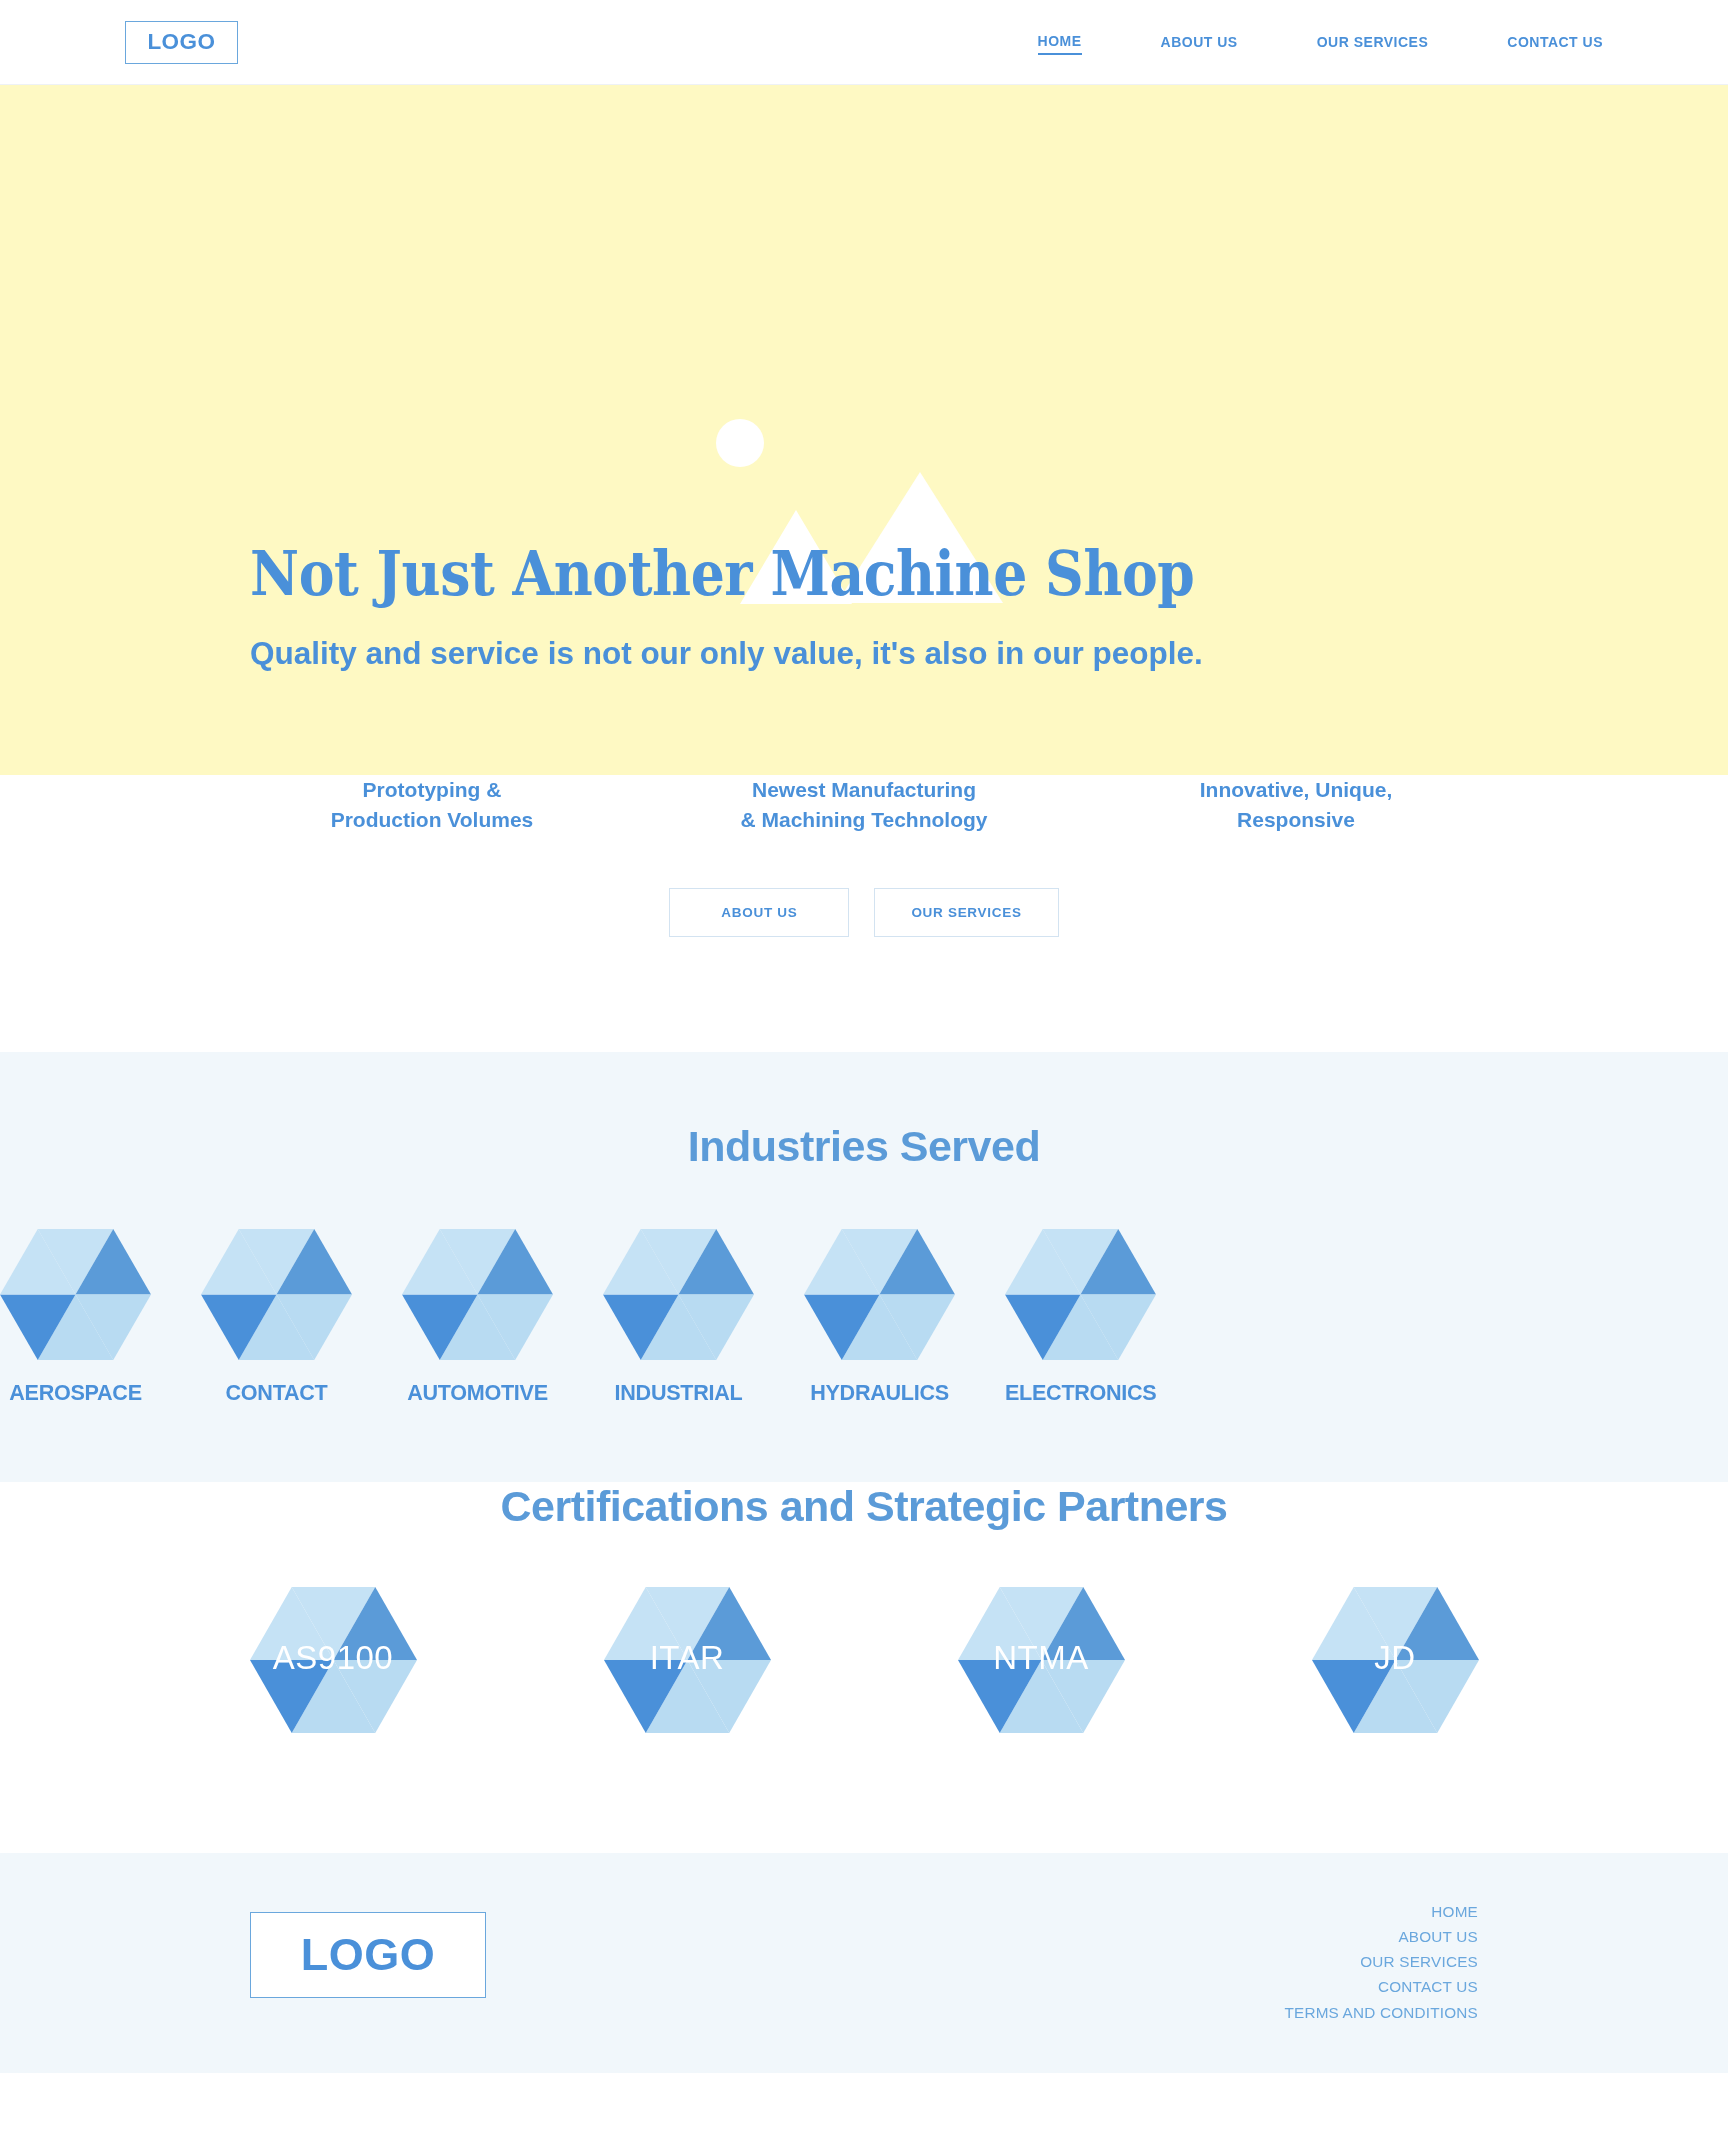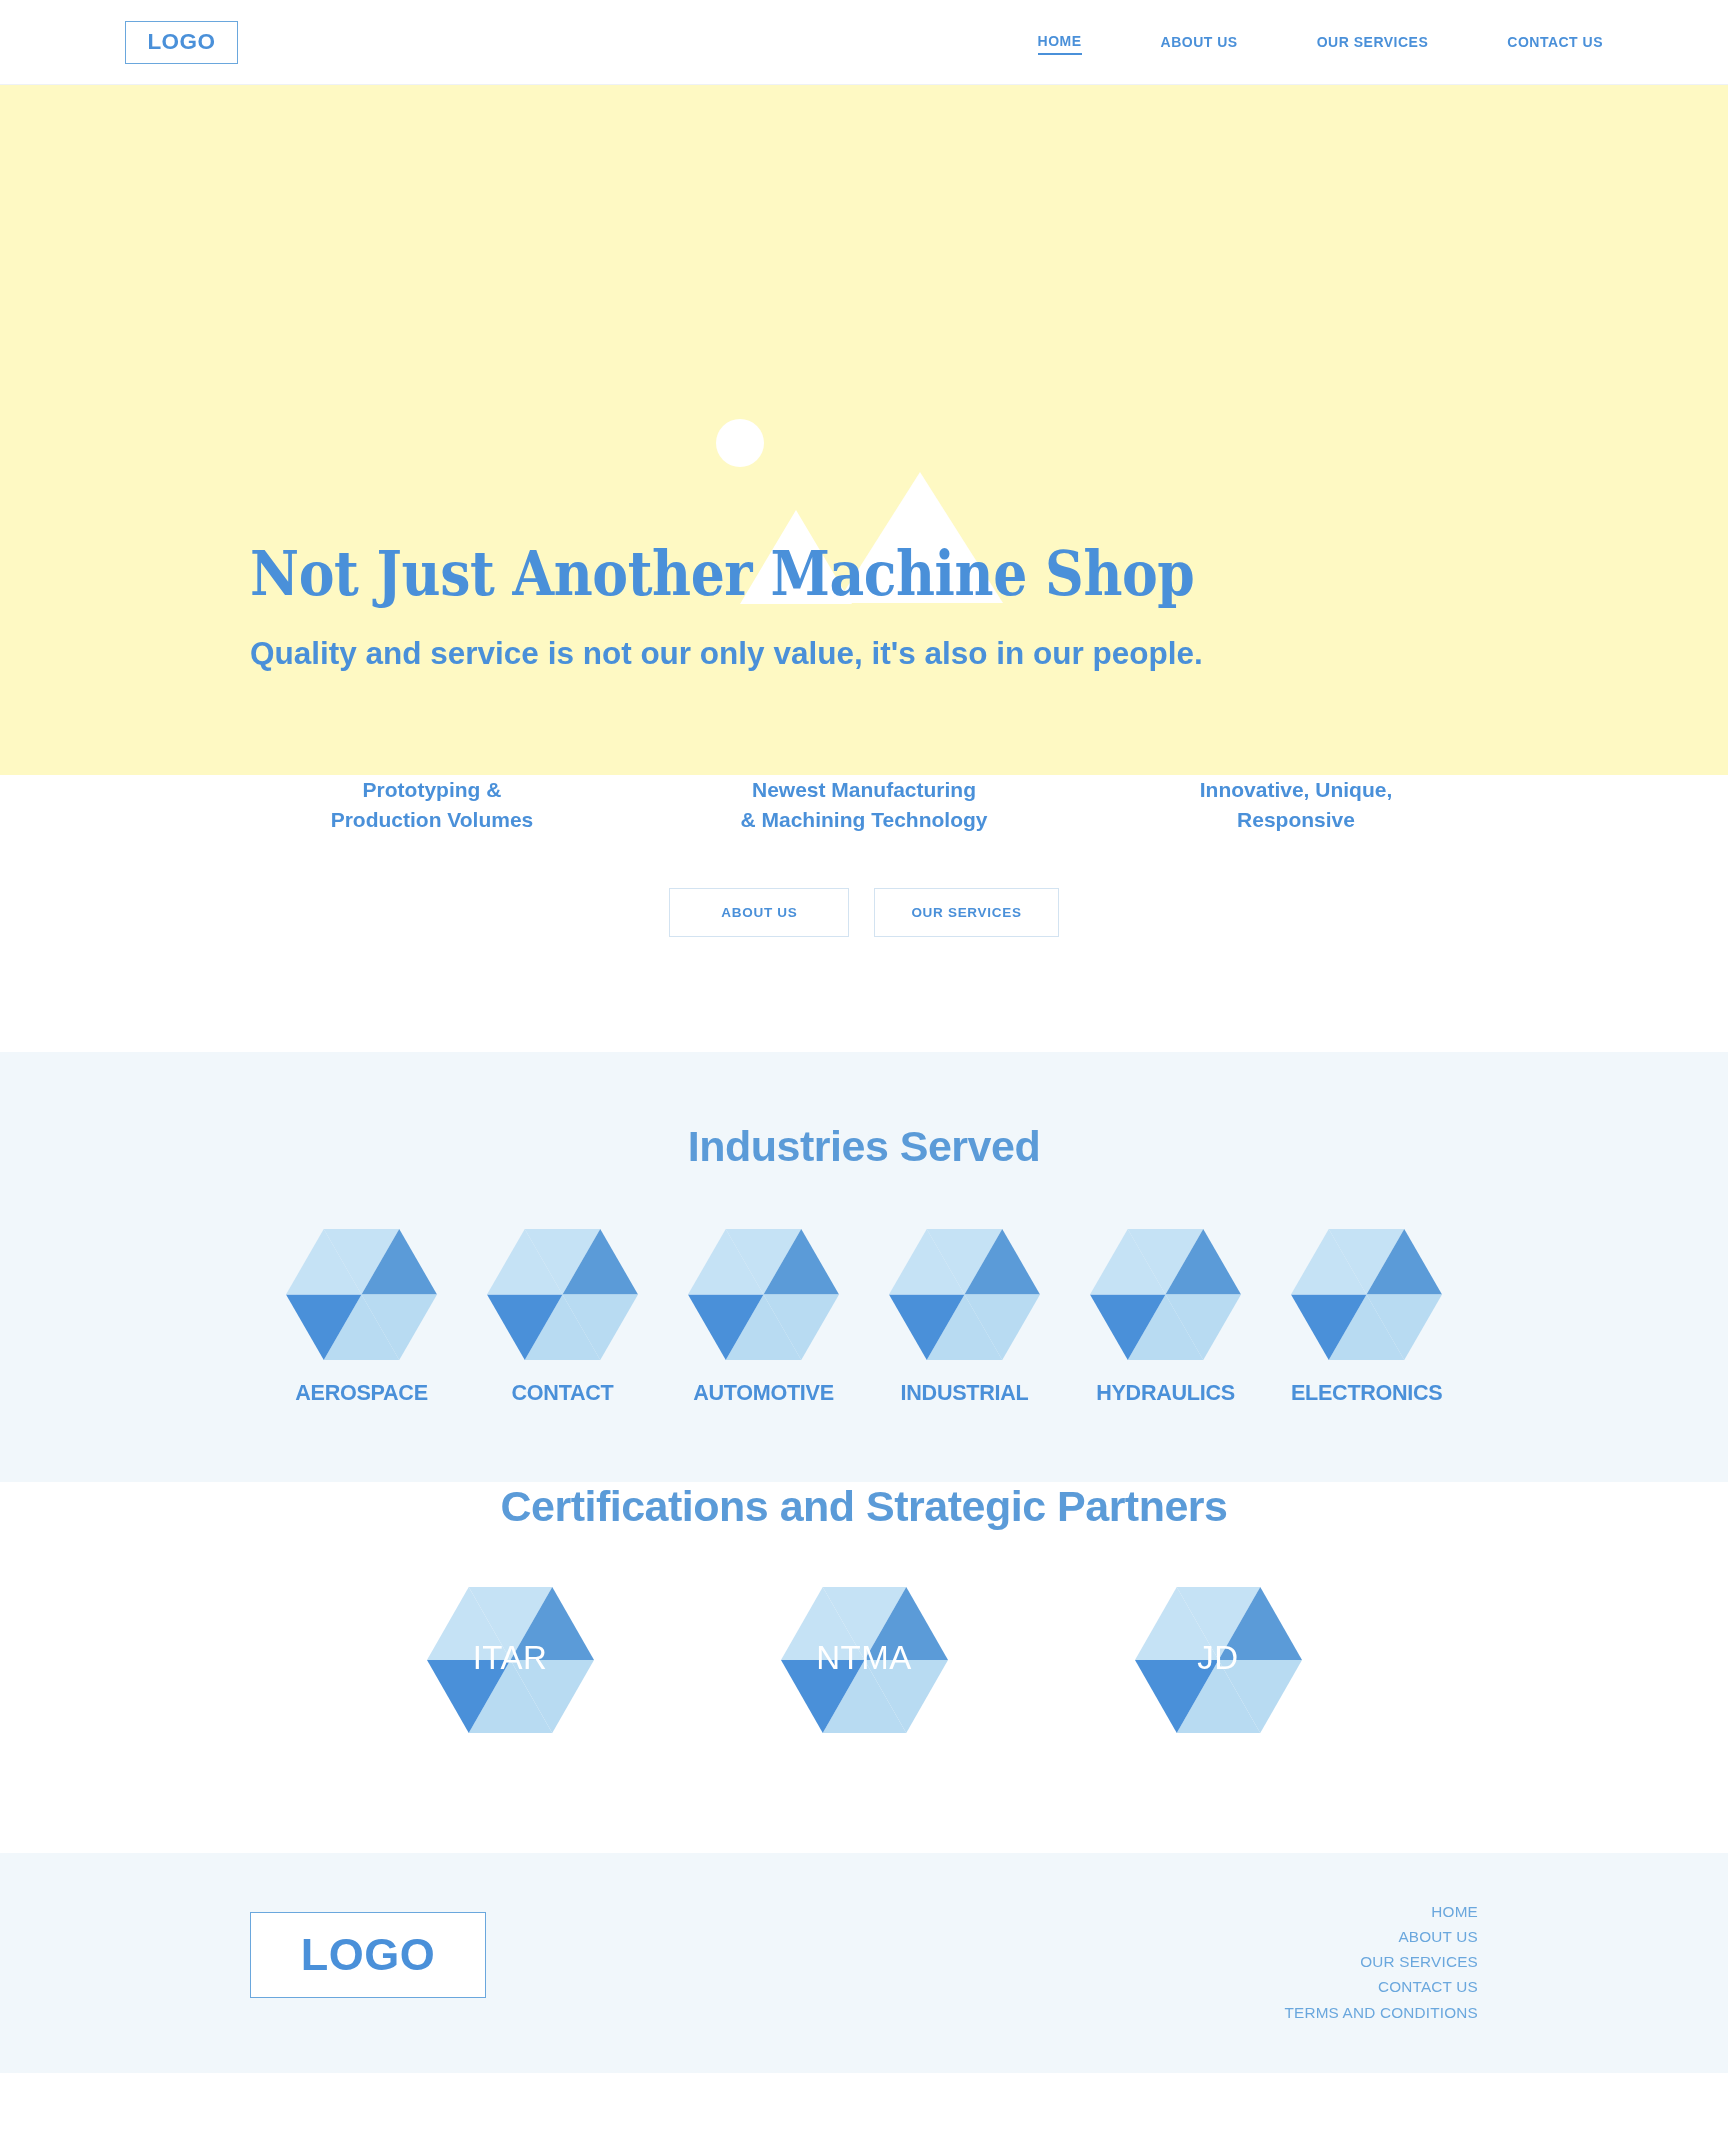--- a/index.html
+++ b/index.html
@@ -164,21 +164,20 @@
   
   .industries {
     background: #f1f7fb;
     padding-top: 70px;
     padding-bottom: 76px;
     margin-top: 29px;
   }
   .hex-row {
     margin-top: 58px;
     display: flex;
-    justify-content: center;
     align-items: flex-start;
     gap: 50px;
   }
   .hex-item { width: 151px; text-align: center; }
   .hex-label {
     margin-top: 20px;
     color: #4a90d9;
     font-size: 21.6px;
     font-weight: bold;
     letter-spacing: -0.3px;
@@ -388,20 +387,33 @@
           </svg>
         </div>
         <div class="hex-label">ELECTRONICS</div>
       </div>
     </div>
 </section>
 
 <section class="certs">
   <h2 class="section-title">Certifications and Strategic Partners</h2>
   <div class="cert-row" id="cert-row">
+      <div class="cert-item">
+        <div class="hex">
+          <svg viewBox="0 0 100 86.6" preserveAspectRatio="none">
+            <polygon points="50,43.3 25,0 75,0" fill="#c5e2f5"></polygon>
+            <polygon points="50,43.3 75,0 100,43.3" fill="#5b9bd8"></polygon>
+            <polygon points="50,43.3 100,43.3 75,86.6" fill="#b8dbf2"></polygon>
+            <polygon points="50,43.3 75,86.6 25,86.6" fill="#b8dbf2"></polygon>
+            <polygon points="50,43.3 25,86.6 0,43.3" fill="#4a90d9"></polygon>
+            <polygon points="50,43.3 0,43.3 25,0" fill="#c5e2f5"></polygon>
+          </svg>
+        </div>
+        <div class="cert-text">AS9100</div>
+      </div>
       <div class="cert-item">
         <div class="hex">
           <svg viewBox="0 0 100 86.6" preserveAspectRatio="none">
             <polygon points="50,43.3 25,0 75,0" fill="#c5e2f5"></polygon>
             <polygon points="50,43.3 75,0 100,43.3" fill="#5b9bd8"></polygon>
             <polygon points="50,43.3 100,43.3 75,86.6" fill="#b8dbf2"></polygon>
             <polygon points="50,43.3 75,86.6 25,86.6" fill="#b8dbf2"></polygon>
             <polygon points="50,43.3 25,86.6 0,43.3" fill="#4a90d9"></polygon>
             <polygon points="50,43.3 0,43.3 25,0" fill="#c5e2f5"></polygon>
           </svg>

